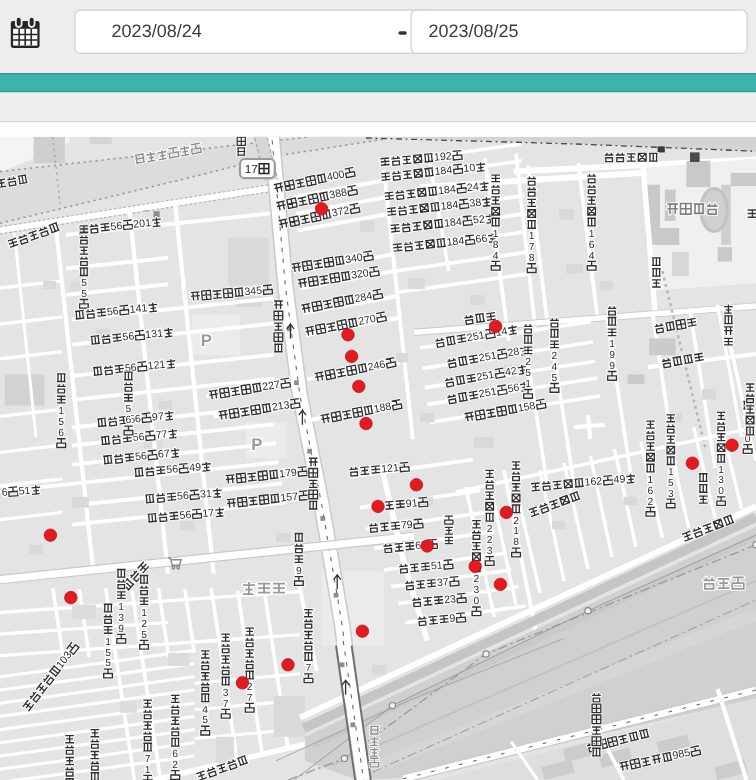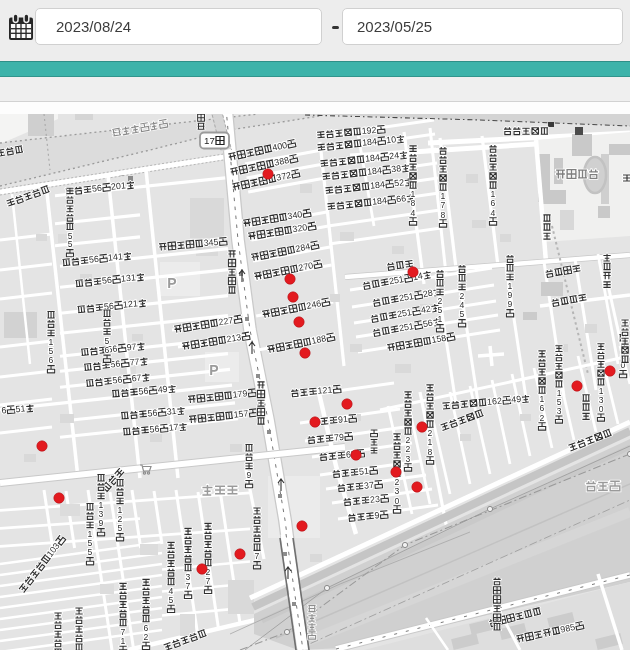--- a/index.html
+++ b/index.html
@@ -22,23 +22,23 @@
   <g stroke="#262626" stroke-width="1.3">
    <line x1="7.95" y1="11" x2="7.95" y2="25"></line>
         <line x1="13" y1="11" x2="13" y2="25"></line>
         <line x1="18.05" y1="11" x2="18.05" y2="25"></line>
    <line x1="2.9" y1="15.7" x2="23.1" y2="15.7"></line>
         <line x1="2.9" y1="20.3" x2="23.1" y2="20.3"></line>
   </g>
   <rect x="5.2" y="1" width="4.8" height="8.5" rx="2.4" fill="#262626" stroke="#ededed" stroke-width="1.5"></rect>
   <rect x="16" y="1" width="4.8" height="8.5" rx="2.4" fill="#262626" stroke="#ededed" stroke-width="1.5"></rect>
  </svg>
- <div class="inp" style="left:35px;width:265px;padding-left:20px;">2023/08/24</div>
+ <div class="inp" style="left:62px;width:265px;padding-left:30px;">2023/08/24</div>
  <div style="position:absolute;left:332px;top:26px;width:7px;height:3px;background:#333;border-radius:1.5px;"></div>
- <div class="inp" style="left:342px;width:265px;padding-left:14px;">2023/05/25</div>
+ <div class="inp" style="left:342px;width:265px;padding-left:14px;">2023/08/25</div>
 </div>
 <div class="teal"></div>
 <div class="strip"></div>
 <div class="gap"></div>
 <svg class="map" viewBox="0 0 630 536" font-family="Liberation Sans,sans-serif">
 <defs>
       <path id="g0" d="M1,1H9V9H1ZM1,5H9M5,1V9"></path>
       <path id="g1" d="M1,2H9M5,2V8M2,5H8M1,8.5H9"></path>
       <path id="g2" d="M1.5,1.5H8.5V8.5H1.5ZM1.5,8.5L8.5,1.5M1.5,1.5L8.5,8.5"></path>
       <path id="g3" d="M1,2H9M1,5H9M1,8H9M5,2V8"></path>

